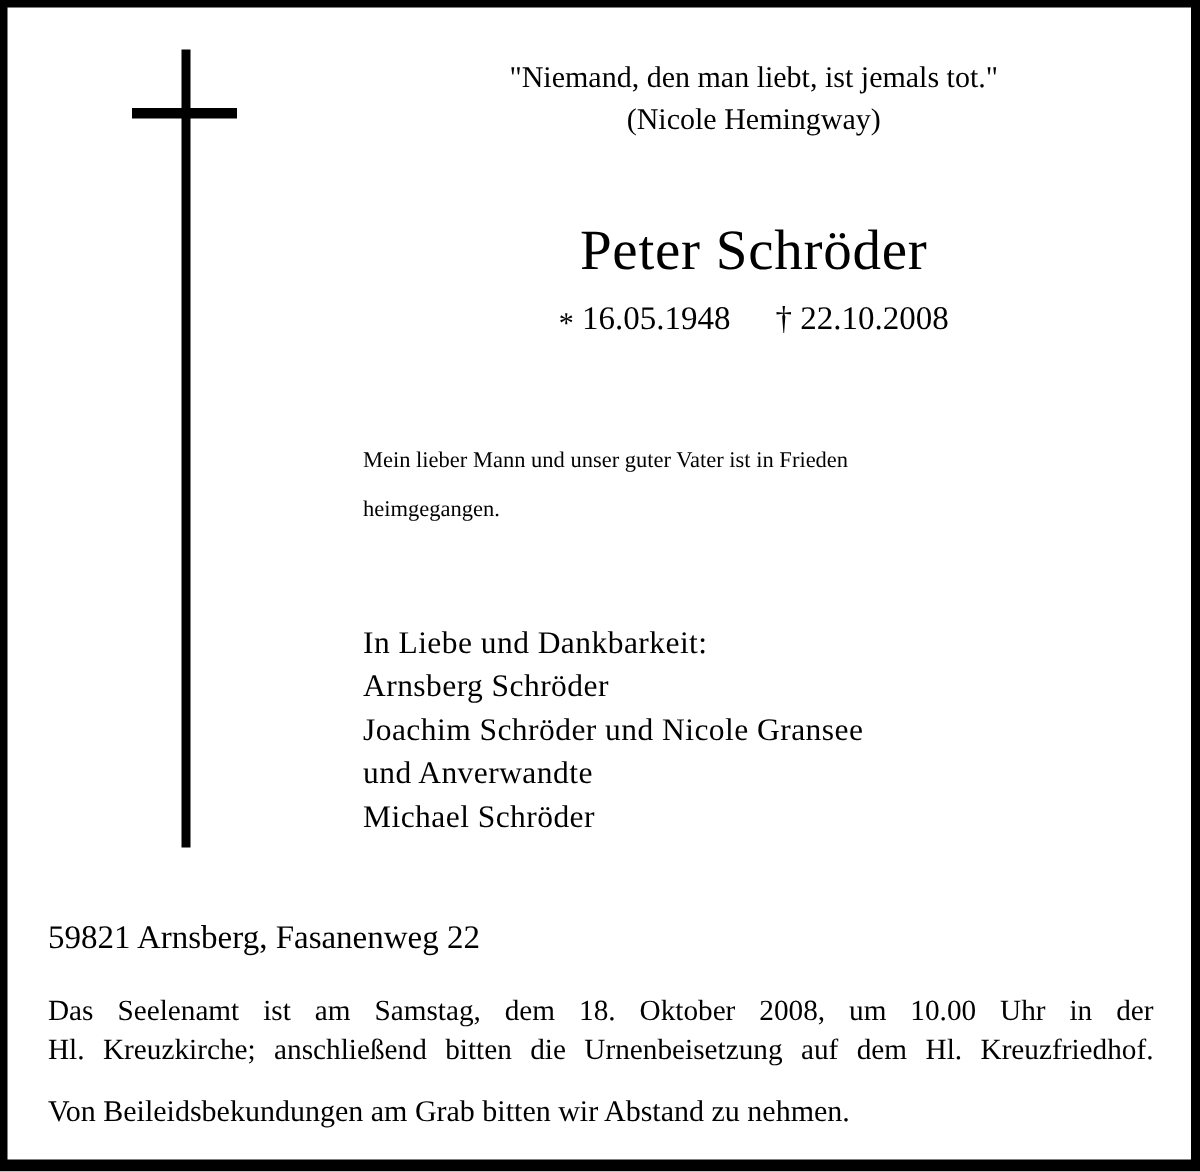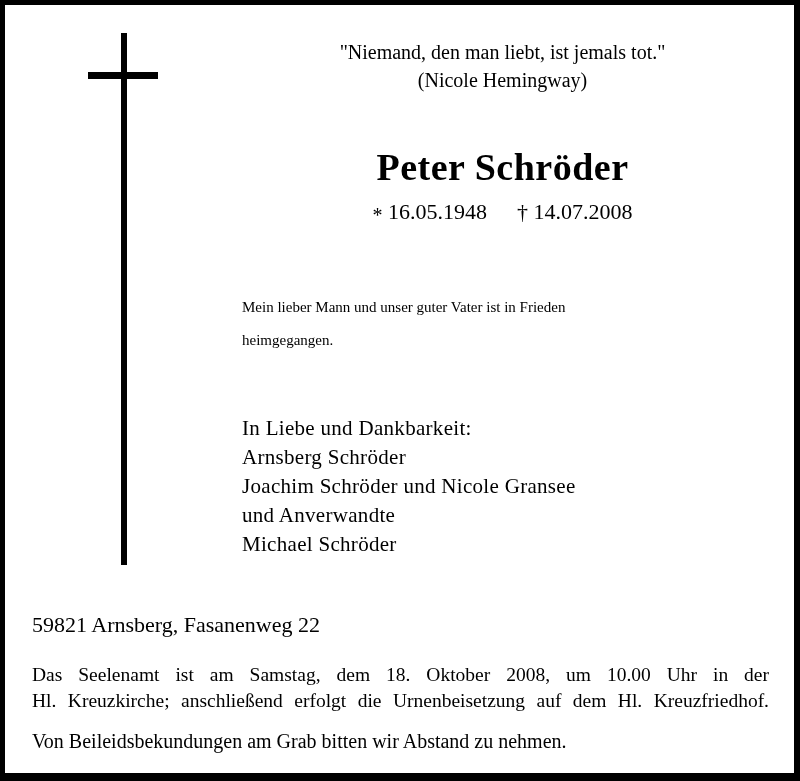--- a/index.html
+++ b/index.html
@@ -52,21 +52,21 @@
     font-size: 20px;
     line-height: 28px;
   }
   .deceased-name {
     position: absolute;
     left: 0;
     top: 139px;
     width: 100%;
     margin: 0;
     font-size: 38px;
-    font-weight: bold;
+    font-weight: normal;
     line-height: 46px;
     letter-spacing: 0.5px;
   }
   .dates {
     position: absolute;
     left: 0;
     top: 193px;
     width: 100%;
     font-size: 22px;
     line-height: 28px;
@@ -135,39 +135,39 @@
     <div class="cross-h"></div>
   </div>
 
   <div class="centered-block">
     <div class="quote">
       <div>"Niemand, den man liebt, ist jemals tot."</div>
       <div>(Nicole Hemingway)</div>
     </div>
     <h1 class="deceased-name">Peter Schröder</h1>
     <div class="dates">
-      <span class="birth-group"><span class="star-symbol">*</span> <span>16.05.1948</span></span><span><span>†</span> <span>14.07.2008</span></span>
+      <span class="birth-group"><span class="star-symbol">*</span> <span>16.05.1948</span></span><span><span>†</span> <span>22.10.2008</span></span>
     </div>
   </div>
 
   <div class="message">
     <div>Mein lieber Mann und unser guter Vater ist in Frieden</div>
     <div>heimgegangen.</div>
   </div>
 
   <div class="mourners">
     <div>In Liebe und Dankbarkeit:</div>
     <div>Arnsberg Schröder</div>
     <div>Joachim Schröder und Nicole Gransee</div>
     <div>und Anverwandte</div>
     <div>Michael Schröder</div>
   </div>
 
   <div class="address">59821 Arnsberg, Fasanenweg 22</div>
 
   <div class="service">
     <div class="line-justify">Das Seelenamt ist am Samstag, dem 18. Oktober 2008, um 10.00 Uhr in der</div>
-    <div class="line-justify">Hl. Kreuzkirche; anschließend erfolgt die Urnenbeisetzung auf dem Hl. Kreuzfriedhof.</div>
+    <div class="line-justify">Hl. Kreuzkirche; anschließend bitten die Urnenbeisetzung auf dem Hl. Kreuzfriedhof.</div>
   </div>
 
   <div class="condolence">Von Beileidsbekundungen am Grab bitten wir Abstand zu nehmen.</div>
 
 </div>
 
 </body></html>

